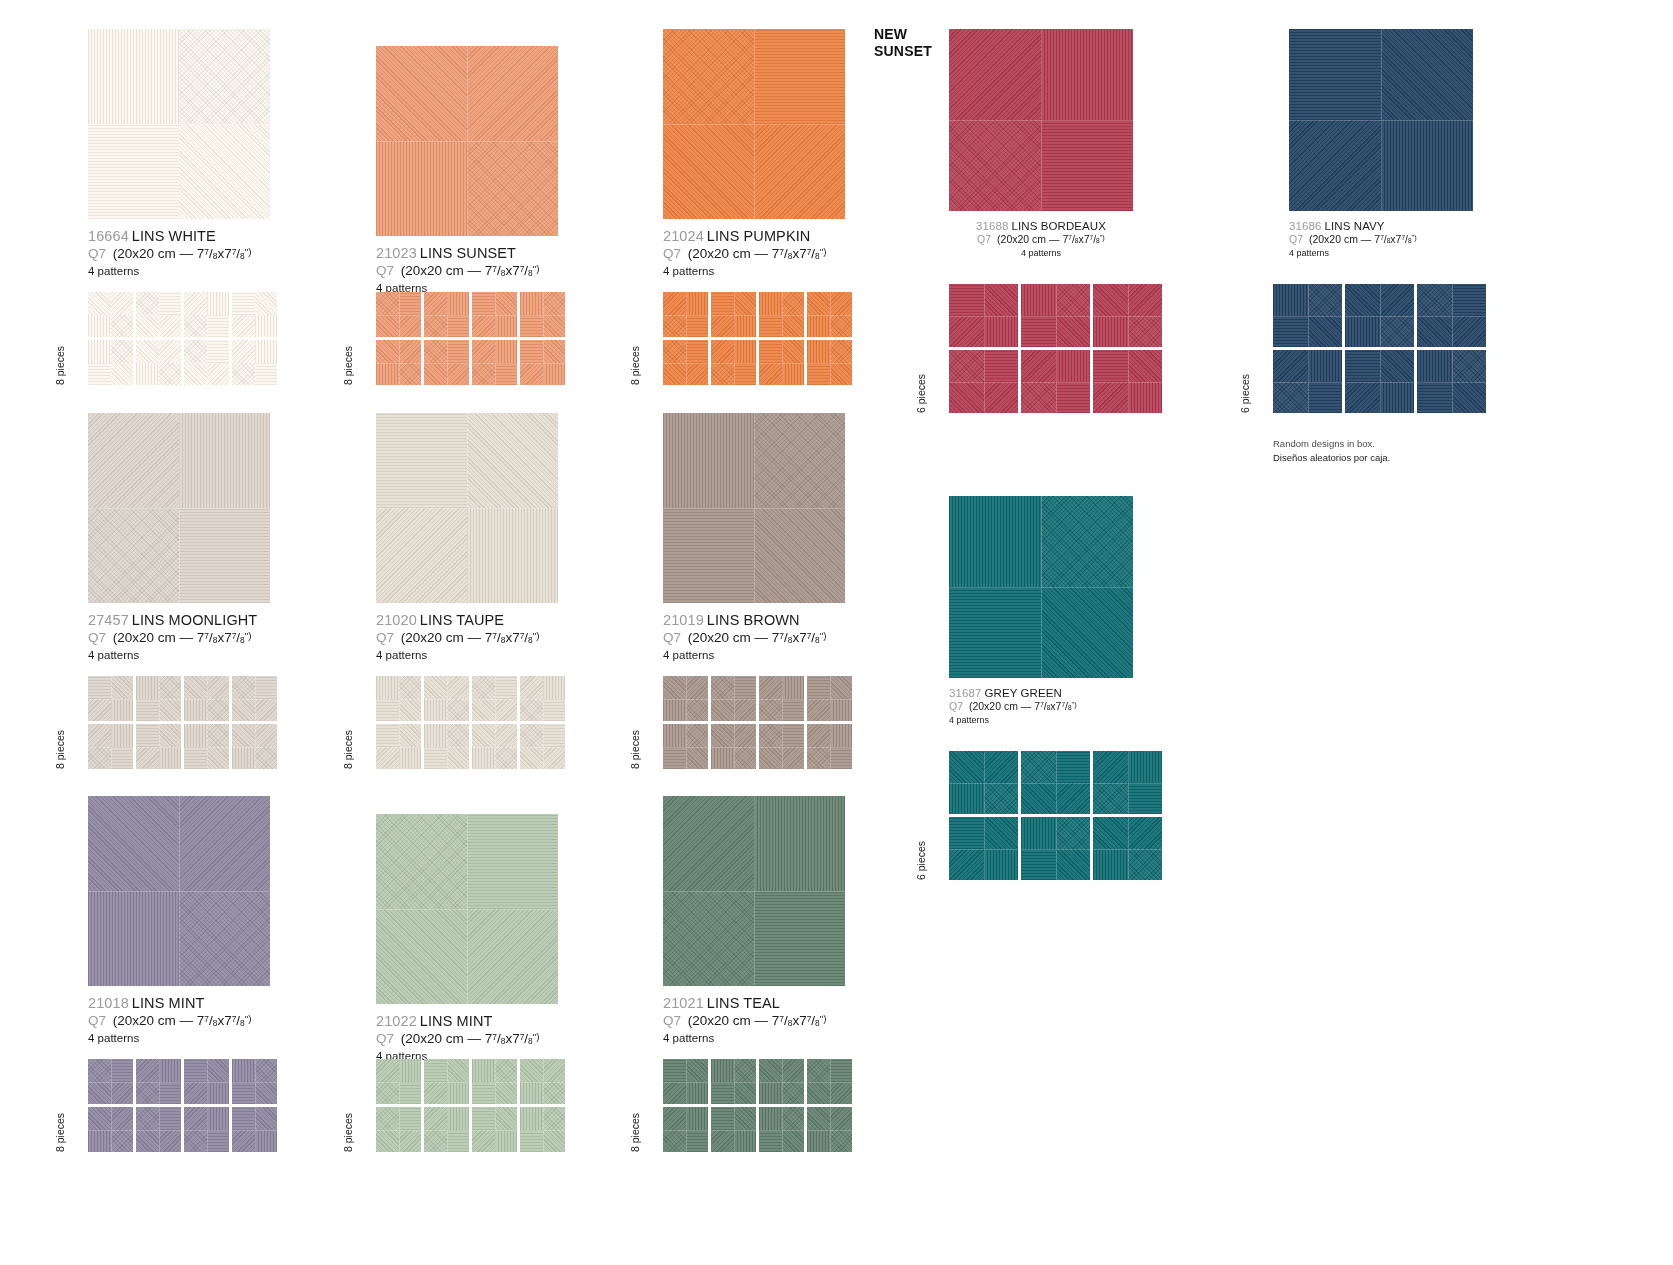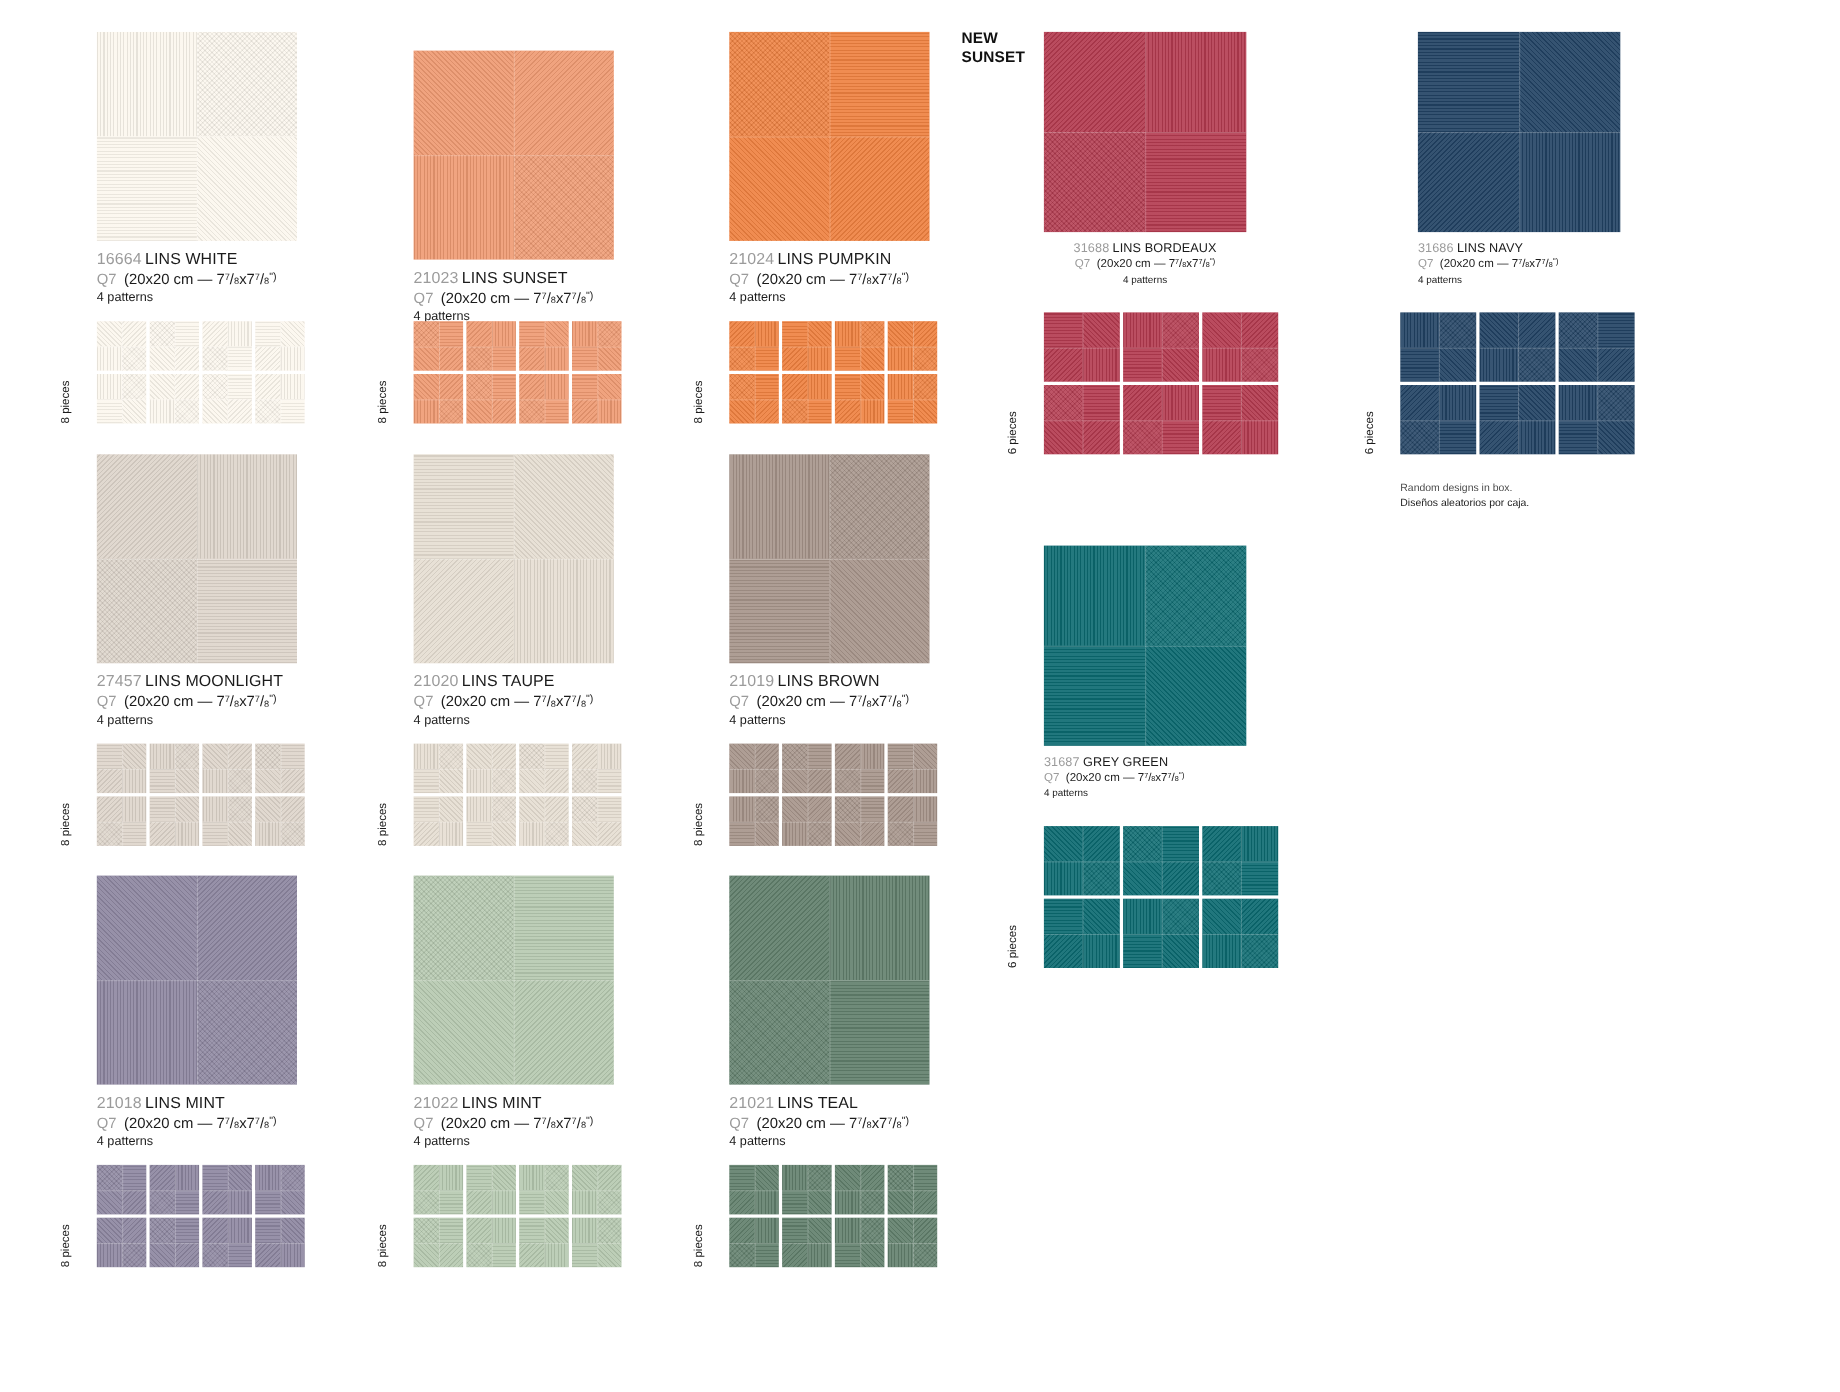--- a/index.html
+++ b/index.html
@@ -1183,21 +1183,21 @@
             <div class="q bl">
               <div class="p-diag2"></div>
             </div>
             <div class="q br">
               <div class="p-vert"></div>
             </div>
             <div class="seams"></div>
           </div>
         </div>
           </div>
-      <div class="product" style="left:376px; top:796px;">
+      <div class="product" style="left:376px; top:814px;">
       <div class="swatch-large" style="width:182px;height:190px;background:#b6c9b0;">
           <div class="q tl">
             <div class="p-cross"></div>
           </div>
           <div class="q tr">
             <div class="p-horiz"></div>
           </div>
           <div class="q bl">
             <div class="p-diag"></div>
           </div>

